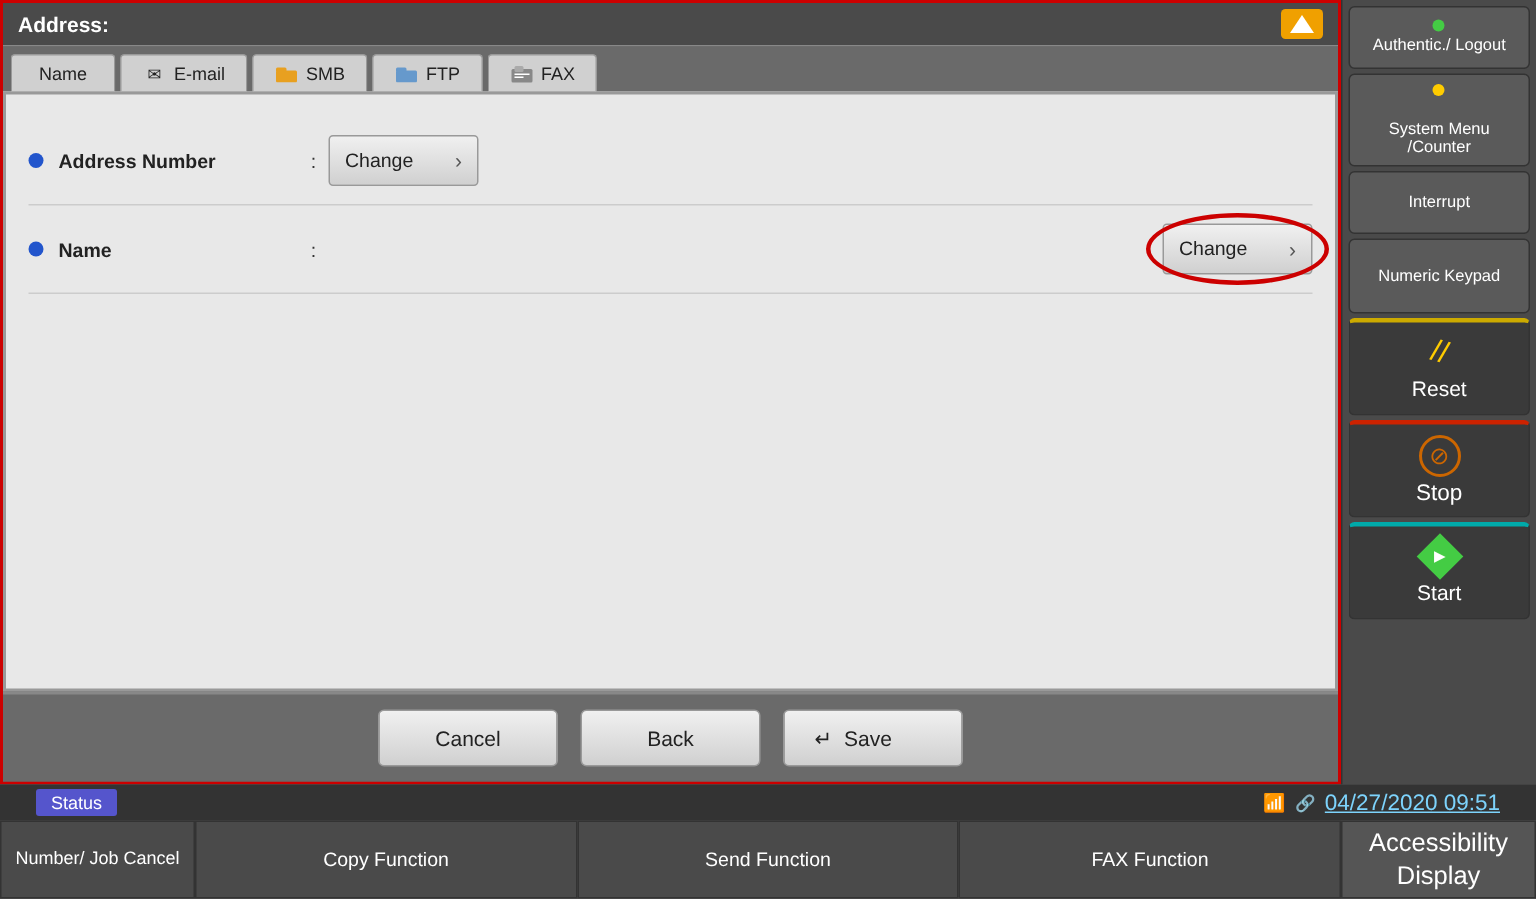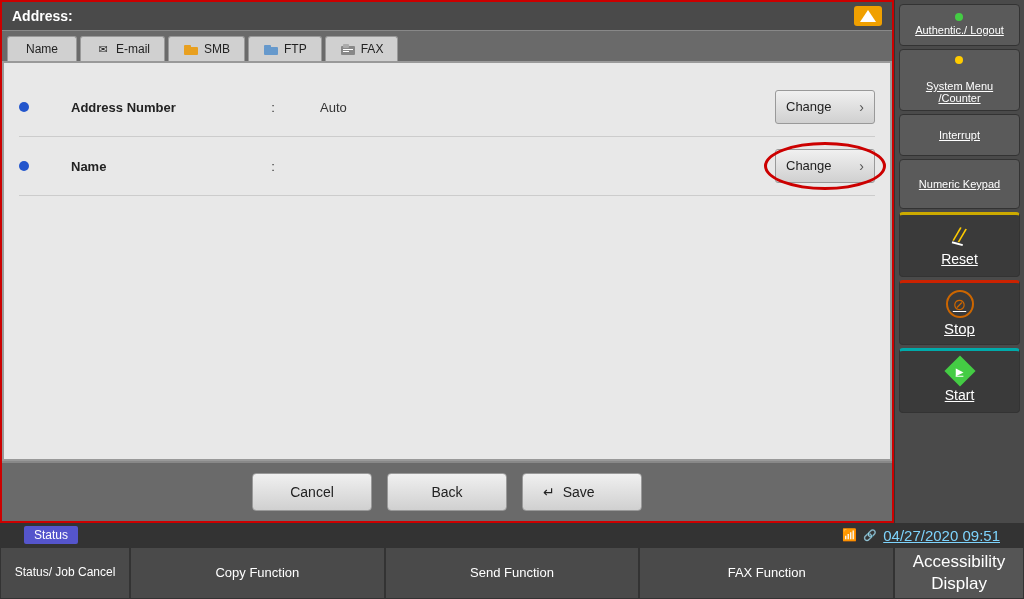--- a/index.html
+++ b/index.html
@@ -99,21 +99,20 @@
       flex-direction: column;
       gap: 0;
     }
 
     .field-row {
       display: flex;
       align-items: center;
       padding: 12px 0;
       border-bottom: 1px solid #ccc;
       min-height: 55px;
-      gap: 32px;
     }
 
     .field-dot {
       width: 10px;
       height: 10px;
       background: #2255cc;
       border-radius: 50%;
       margin-right: 10px;
       flex-shrink: 0;
     }
@@ -228,21 +227,20 @@
       text-align: center;
       cursor: pointer;
       font-size: 11px;
       padding: 6px 4px;
       display: flex;
       flex-direction: column;
       align-items: center;
       justify-content: center;
       gap: 2px;
       min-height: 42px;
-      text-decoration: underline;
     }
 
     .sidebar-btn-green-dot {
       width: 8px;
       height: 8px;
       background: #44cc44;
       border-radius: 50%;
       display: inline-block;
       margin-right: 2px;
     }
@@ -443,21 +441,20 @@
         <span>FAX</span>
       </div>
     </div>
 
     <div class="content-area">
 
       <div class="field-row">
         <span class="field-dot"></span>
         <span class="field-label">Address Number</span>
         <span class="field-separator">:</span>
-        <span class="field-value">Auto</span>
         <button class="change-btn">
           <span>Change</span>
           <span class="change-btn-arrow">›</span>
         </button>
       </div>
 
       <div class="field-row">
         <span class="field-dot"></span>
         <span class="field-label">Name</span>
         <span class="field-separator">:</span>
@@ -518,18 +515,18 @@
 <div class="status-bar">
   <div class="status-tab">Status</div>
   <div class="status-bar-right">
     <span class="wifi-icon">📶</span>
     <span class="net-icon">🔗</span>
     <span class="status-date">04/27/2020  09:51</span>
   </div>
 </div>
 
 <div class="function-bar">
-  <div class="func-btn func-btn-first">Status/ Job Cancel</div>
+  <div class="func-btn func-btn-first">Number/ Job Cancel</div>
   <div class="func-btn">Copy Function</div>
   <div class="func-btn">Send Function</div>
   <div class="func-btn">FAX Function</div>
   <div class="func-btn func-btn-last">Accessibility Display</div>
 </div>
 
 </body></html>

